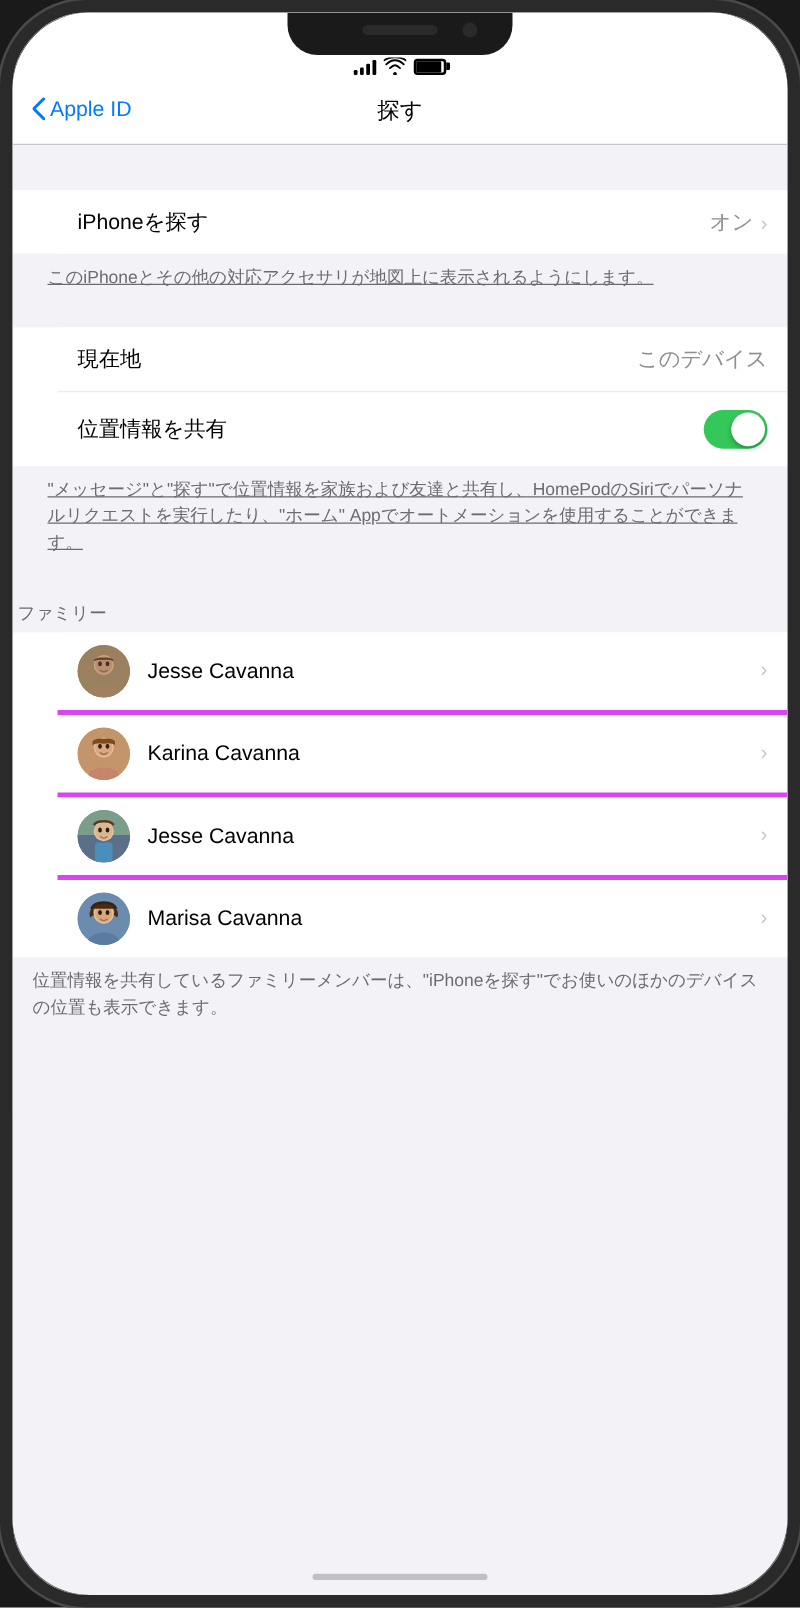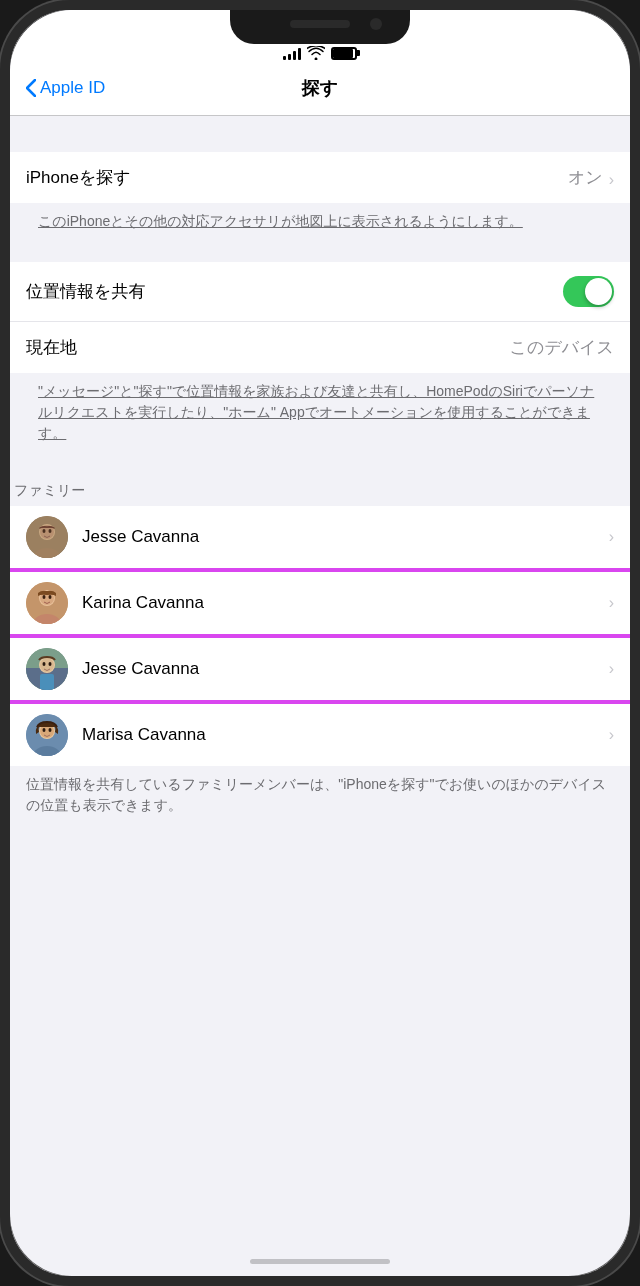--- a/index.html
+++ b/index.html
@@ -161,30 +161,30 @@
       align-items: center;
       justify-content: center;
       position: relative;
       padding: 0 16px;
     }
 
     .nav-back {
       position: absolute;
       left: 16px;
       display: flex;
-      align-items: center;
+      align-items: flex-start;
       gap: 4px;
       color: #007aff;
       font-size: 17px;
       cursor: pointer;
     }
 
     .nav-title {
       font-size: 18px;
-      font-weight: 700;
+      font-weight: 400;
       color: #000;
     }
 
     
     .content {
       overflow-y: auto;
       height: calc(100% - 106px);
     }
 
     .section-spacer {
@@ -193,20 +193,21 @@
     }
 
     .section-spacer-sm {
       height: 18px;
       background: #f2f2f7;
     }
 
     
     .list-group {
       background: white;
+      padding-left: 36px;
     }
 
     .list-row {
       display: flex;
       align-items: center;
       justify-content: space-between;
       padding: 14px 16px;
       background: white;
       border-bottom: 1px solid #e5e5ea;
       min-height: 50px;
@@ -415,29 +416,29 @@
             <span class="chevron-right">›</span>
           </div>
         </div>
       </div>
       <div class="description-text">このiPhoneとその他の対応アクセサリが地図上に表示されるようにします。</div>
 
       <div class="section-spacer-sm"></div>
 
       <div class="list-group">
         <div class="list-row">
+          <span class="row-label">現在地</span>
+          <div class="row-right">
+            <span>このデバイス</span>
+          </div>
+        </div>
+        <div class="list-row">
           <span class="row-label">位置情報を共有</span>
           <div class="toggle-switch">
             <div class="toggle-knob"></div>
-          </div>
-        </div>
-        <div class="list-row">
-          <span class="row-label">現在地</span>
-          <div class="row-right">
-            <span>このデバイス</span>
           </div>
         </div>
       </div>
       <div class="description-text">"メッセージ"と"探す"で位置情報を家族および友達と共有し、HomePodのSiriでパーソナルリクエストを実行したり、"ホーム" Appでオートメーションを使用することができます。</div>
 
       <div class="section-spacer-sm"></div>
 
       <div class="section-label">ファミリー</div>
 
       <div class="list-group">

